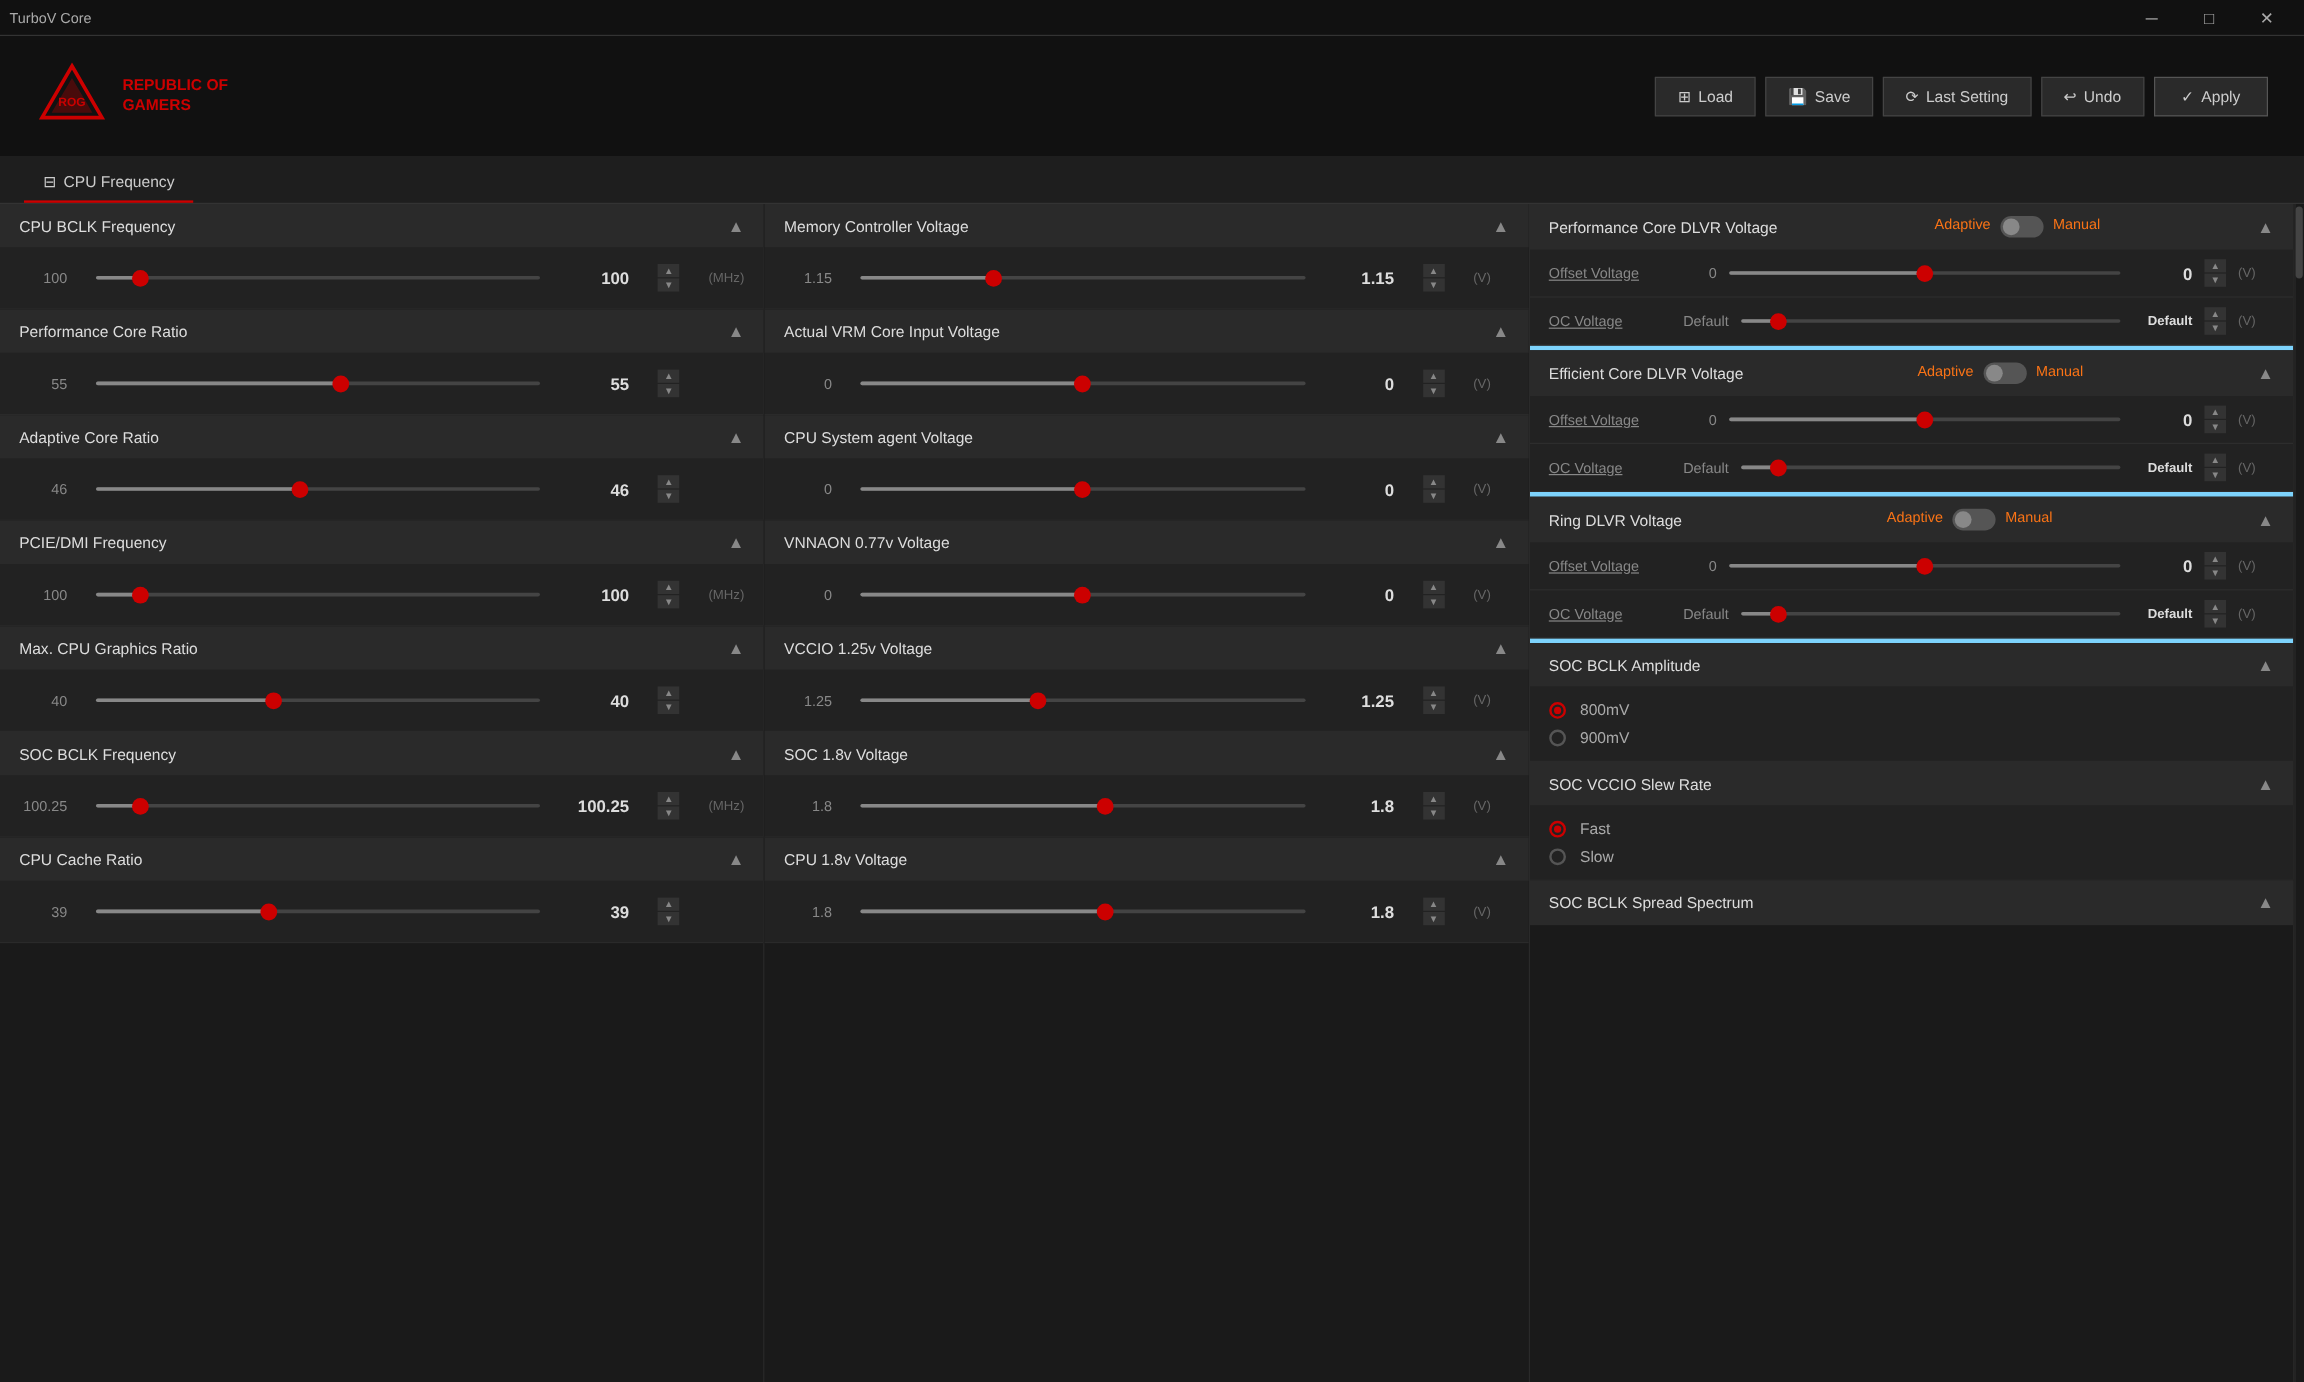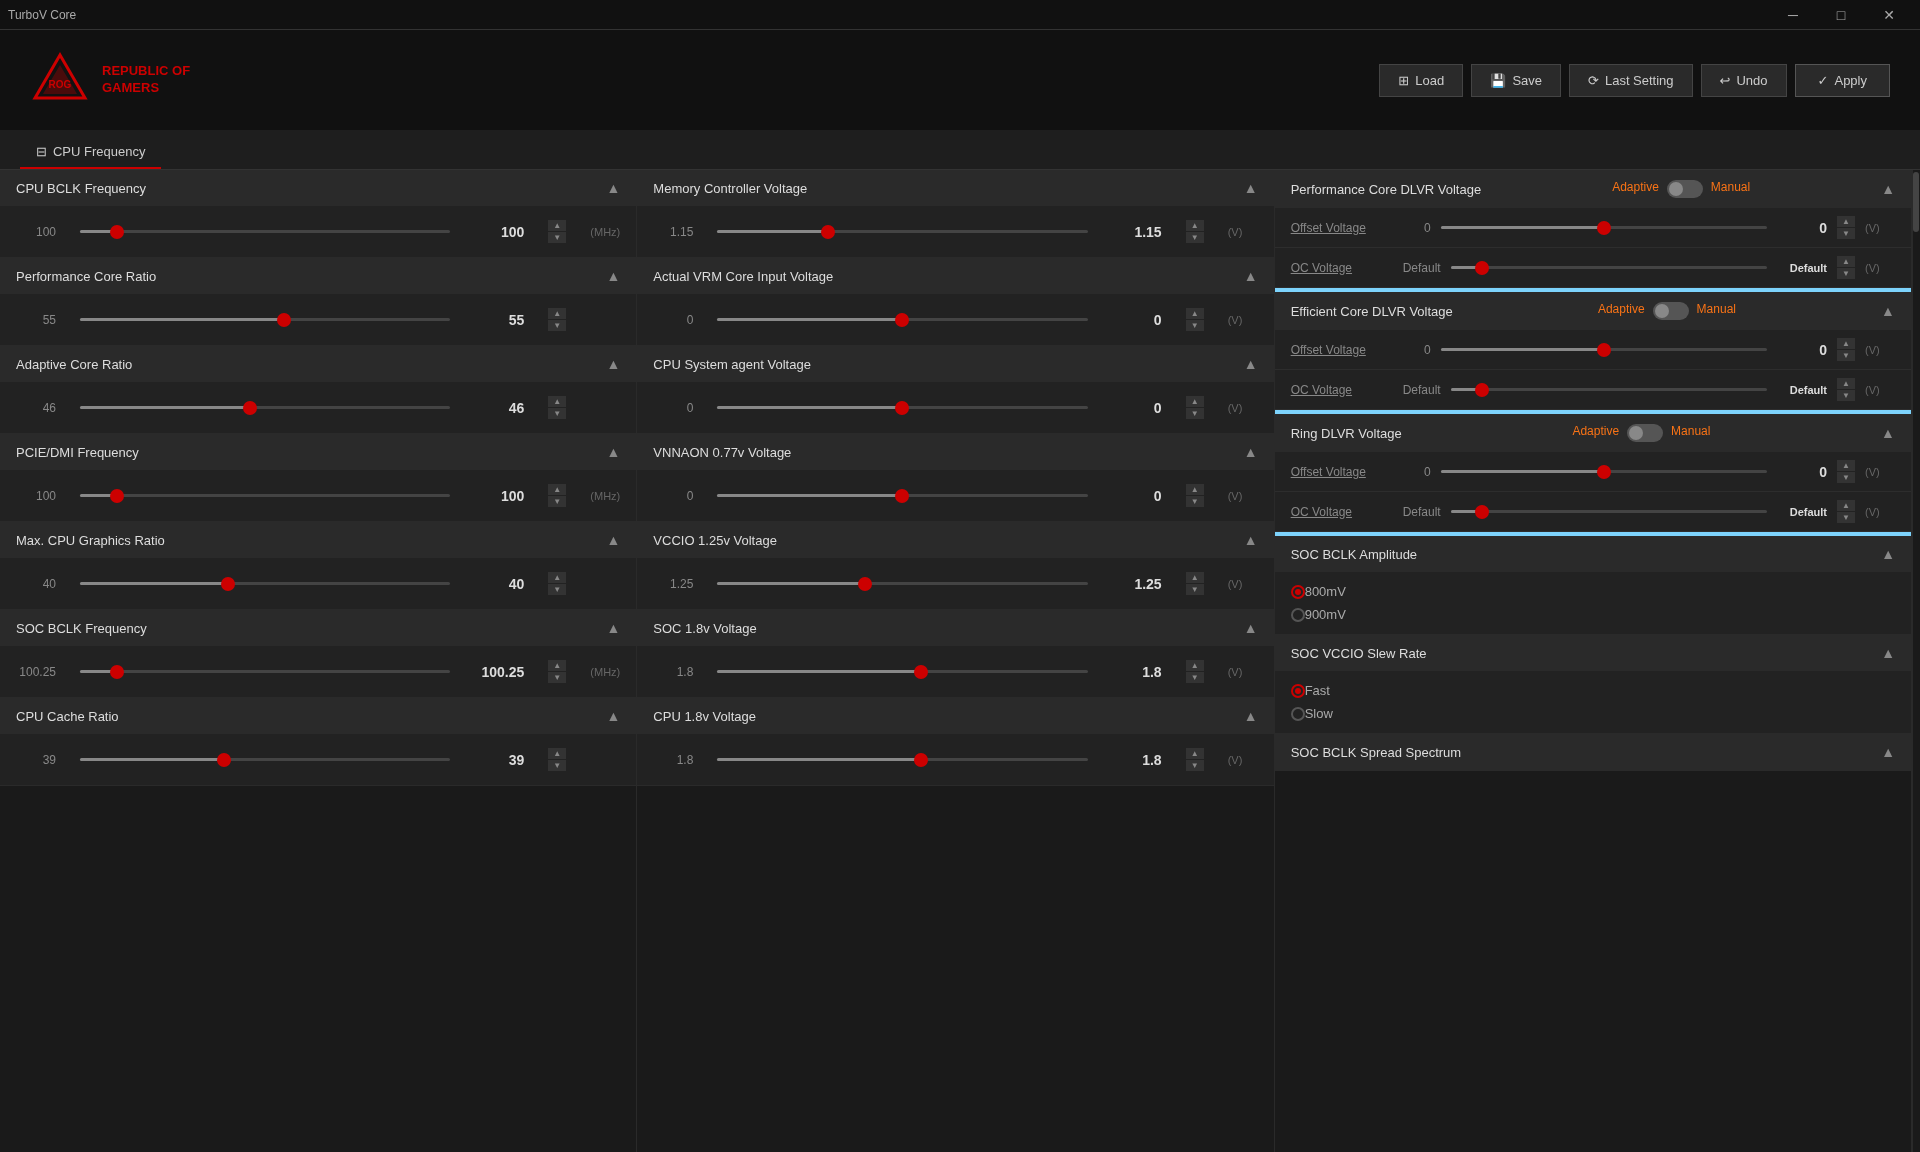--- a/index.html
+++ b/index.html
@@ -201,21 +201,21 @@
       padding: 8px 16px;
       display: flex;
       align-items: center;
       gap: 10px;
       border-bottom: 1px solid #2d2d2d;
     }
     .sub-label { color: #888; font-size: 12px; min-width: 90px; text-decoration: underline; }
 
     
     .radio-group { padding: 12px 16px; display: flex; flex-direction: column; gap: 8px; }
-    .radio-item { display: flex; align-items: center; gap: 0; color: #aaa; font-size: 13px; }
+    .radio-item { display: flex; align-items: center; gap: 12px; color: #aaa; font-size: 13px; }
     .radio-dot {
       width: 14px; height: 14px;
       border-radius: 50%;
       border: 2px solid #555;
       display: flex; align-items: center; justify-content: center;
     }
     .radio-dot.active { border-color: #cc0000; }
     .radio-dot.active::after {
       content: '';
       width: 6px; height: 6px;

